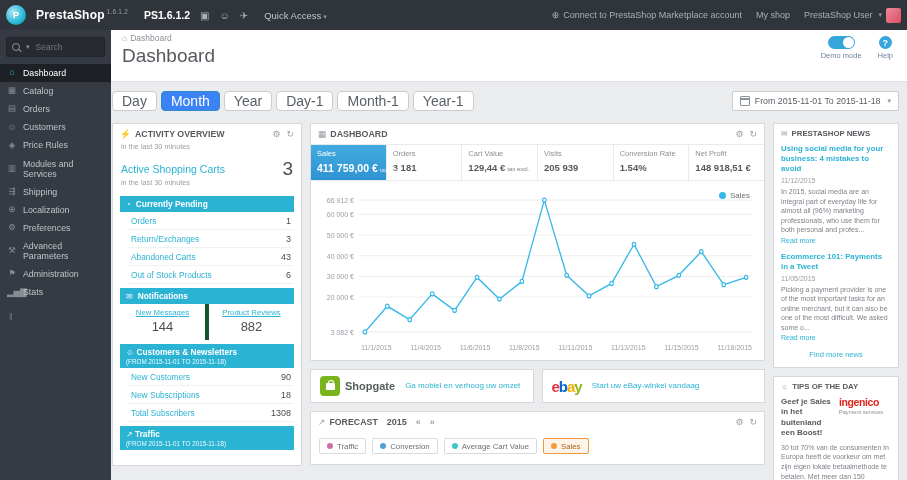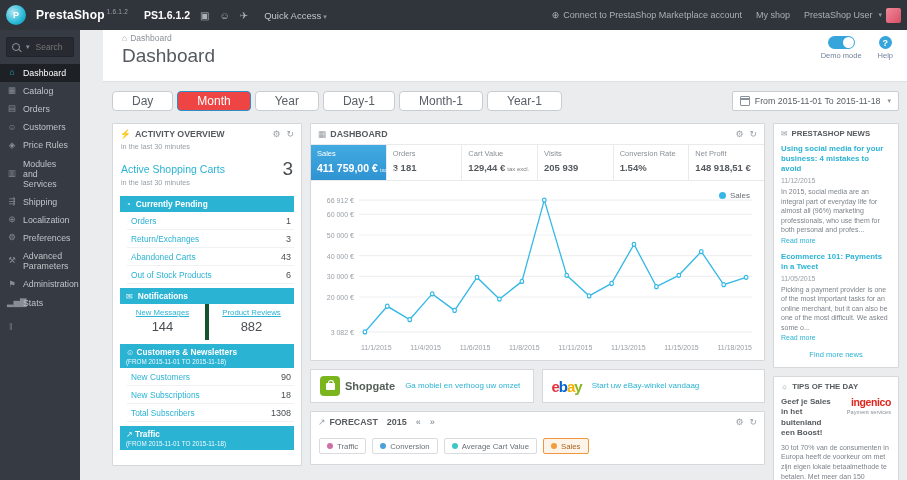--- a/index.html
+++ b/index.html
@@ -16,21 +16,21 @@
   .brand sup{font-size:6.5px;color:#9aa0a6;font-weight:normal;margin-left:2px;}
   .shopname{color:#fff;font-weight:bold;font-size:10.5px;margin-left:6px;}
   .tb-ico{color:#aab0b6;font-size:10px;cursor:pointer;}
   .qa{color:#c2c7cb;font-size:9.5px;margin-left:6px;cursor:pointer;}
   .caret{font-size:7px;color:#8b939b;margin-left:2px;}
   .tb-right{margin-left:auto;display:flex;align-items:center;gap:14px;padding-right:6px;font-size:9px;color:#aab0b6;}
   .tb-right .item{display:flex;align-items:center;gap:4px;cursor:pointer;white-space:nowrap;}
   .avatar{width:15px;height:15px;border-radius:2px;background:linear-gradient(135deg,#f0889c,#d94f63);}
 
   
-  .sidebar{position:absolute;top:30px;left:0;bottom:0;width:80px;background:#363a42;z-index:20;}
+  .sidebar{position:absolute;top:30px;left:0;bottom:0;width:111px;background:#363a42;z-index:20;}
   .search-box{margin:7px 6px;height:18px;background:#272b31;border:1px solid #21242a;border-radius:2px;
     display:flex;align-items:center;gap:4px;padding:0 5px;}
   .mag{width:6px;height:6px;border:1px solid #8b939b;border-radius:50%;position:relative;flex:none;}
   .mag::after{content:'';position:absolute;width:4px;height:1px;background:#8b939b;right:-3px;bottom:-1px;transform:rotate(45deg);}
   .search-box input{background:transparent;border:none;outline:none;color:#aab0b6;font-size:8.5px;width:60px;
     font-family:"Liberation Sans",sans-serif;}
   .nav-item{display:flex;align-items:center;gap:6px;padding:4px 7px;font-size:8.8px;color:#bfc5c9;cursor:pointer;line-height:1.15;}
   .nav-item .ni{width:10px;text-align:center;color:#868d94;font-size:8.5px;flex:none;}
   .nav-item.active{background:#1d2025;color:#fff;}
   .nav-item.active .ni{color:#25b9d7;}
@@ -45,23 +45,23 @@
   .head-ctrls{position:absolute;right:14px;top:6px;display:flex;gap:16px;}
   .ctrl{display:flex;flex-direction:column;align-items:center;gap:2px;cursor:pointer;}
   .ctrl .lab{font-size:7.5px;color:#72849b;}
   .toggle{width:27px;height:13px;border-radius:7px;background:#35a5dc;position:relative;}
   .toggle::after{content:'';position:absolute;right:1px;top:1px;width:11px;height:11px;border-radius:50%;background:#fff;}
   .help-bub{width:13px;height:13px;border-radius:50%;background:#35a5dc;color:#fff;font-size:9px;font-weight:bold;
     display:flex;align-items:center;justify-content:center;}
 
   
   .filter-row{display:flex;align-items:center;gap:4px;margin:9px 8px 12px 9px;}
-  .fbtn{height:18px;padding:0 19px;background:#fff;border:1px solid #c9cdd1;border-radius:4px;font-size:12px;
+  .fbtn{height:18px;padding:0 9px;background:#fff;border:1px solid #c9cdd1;border-radius:4px;font-size:14px;
     color:#5a6066;display:flex;align-items:center;cursor:pointer;}
-  .fbtn.active{background:#ef4444;border-color:#2f8cc4;color:#fff;}
+  .fbtn.active{background:#3b82f6;border-color:#2f8cc4;color:#fff;}
   .daterange{margin-left:auto;height:18px;background:#fff;border:1px solid #c9cdd1;border-radius:2px;
     display:flex;align-items:center;gap:5px;padding:0 7px;font-size:8.8px;color:#5a6066;cursor:pointer;}
   .cal{width:8px;height:8px;border:1px solid #8a9098;border-radius:1px;position:relative;}
   .cal::before{content:'';position:absolute;top:1px;left:0;right:0;height:2px;background:#8a9098;}
 
   
   .cols{display:flex;align-items:flex-start;gap:8px;padding:0 8px 0 9px;}
   .panel{background:#fff;border:1px solid #d5d7da;border-radius:1px;box-sizing:border-box;}
   .p-head{display:flex;align-items:center;gap:4px;padding:5px 7px;font-size:8.8px;font-weight:bold;color:#565a5e;}
   .p-head .pi{color:#9aa0a6;font-weight:normal;}
@@ -134,21 +134,21 @@
   .col-right{width:126px;flex:none;display:flex;flex-direction:column;gap:8px;}
   .news .p-head,.tips .p-head{font-size:7.8px;}
   .article{padding:1px 7px 7px 7px;}
   .a-title{color:#2bb3d4;font-size:7.8px;font-weight:bold;line-height:1.3;cursor:pointer;}
   .a-date{font-size:7px;color:#9aa0a6;margin:3px 0;}
   .a-body{font-size:7px;color:#7d838a;line-height:1.35;}
   .a-more{font-size:7px;color:#2bb3d4;margin-top:2px;cursor:pointer;}
   .find-more{text-align:center;color:#2bb3d4;font-size:7.5px;padding:2px 0 8px 0;cursor:pointer;}
   .tips-top{display:flex;gap:5px;padding:1px 7px 4px 7px;align-items:flex-start;}
   .tips-head{font-size:8px;font-weight:bold;color:#565a5e;line-height:1.3;flex:1;}
-  .ing{text-align:right;flex:none;width:52px;}
+  .ing{text-align:left;flex:none;width:52px;}
   .ing .ib{color:#e1251b;font-weight:bold;font-size:10.5px;letter-spacing:-.4px;line-height:1;}
   .ing .is{color:#8a9097;font-size:5.6px;margin-top:1px;}
   .tips-body{font-size:7px;color:#7d838a;line-height:1.4;padding:0 7px 8px 7px;}
 </style>
 </head>
 <body>
 
 <div class="app">
 
   <header class="topbar">

